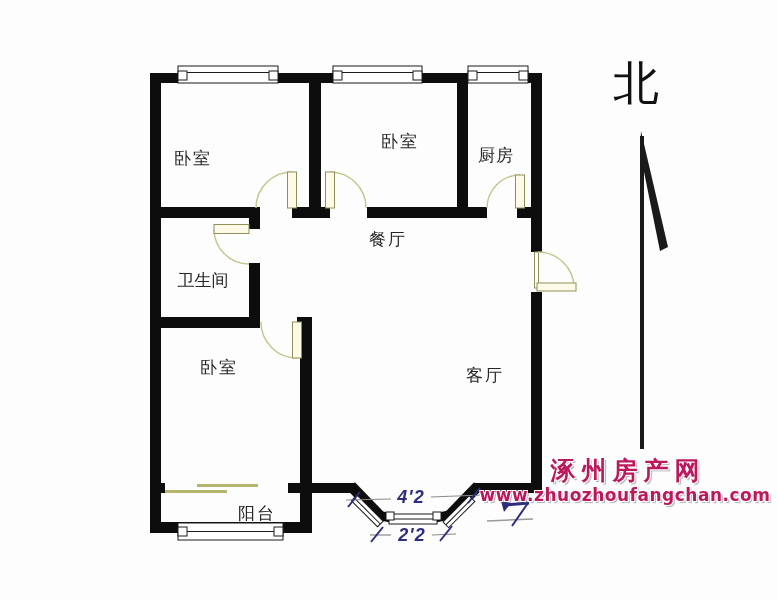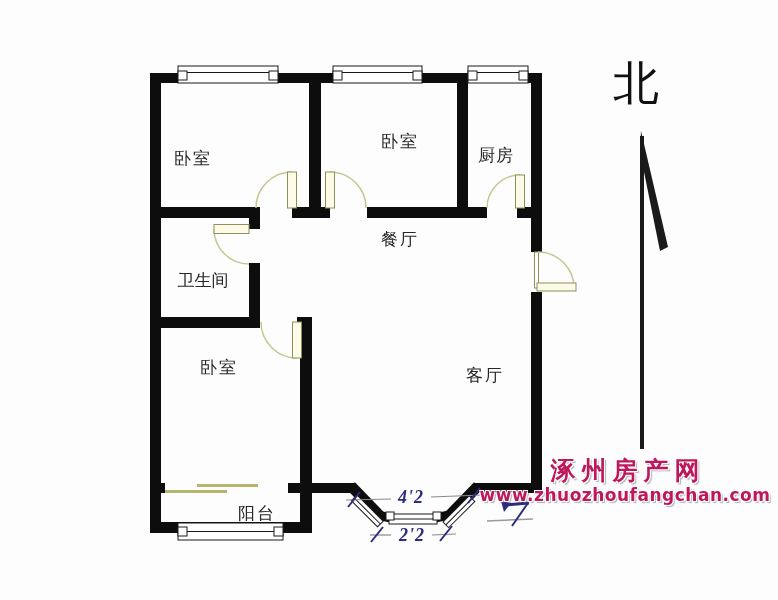--- a/index.html
+++ b/index.html
@@ -26,21 +26,21 @@
     transform:translateX(-50%);
     font-family:"DejaVu Serif", serif;
     font-size:46px;
     color:#111111;
     line-height:1;
     letter-spacing:0;
   }
   .dim{
     position:absolute;
     transform:translateX(-50%);
-    font-family:Liberation Serif, serif;
+    font-family:Liberation Sans, sans-serif;
     font-style:italic;
     font-weight:bold;
     font-size:18px;
     color:#2d2d7f;
     letter-spacing:1px;
     line-height:1;
     white-space:nowrap;
   }
   .wm{
     position:absolute;
@@ -193,21 +193,21 @@
 
     <g>
       <line x1="642" y1="136" x2="642" y2="449" stroke="#1a1a1a" stroke-width="4"></line>
       <polygon points="641,131 668,247 660,251 640,152" fill="#1a1a1a"></polygon>
     </g>
   </svg>
 
   <span class="lbl" style="left:193px;top:149px;">卧室</span>
   <span class="lbl" style="left:400px;top:132px;">卧室</span>
   <span class="lbl" style="left:496px;top:146px;letter-spacing:1px;">厨房</span>
-  <span class="lbl" style="left:400px;top:230px;text-align:right;">餐厅</span>
+  <span class="lbl" style="left:388px;top:230px;text-align:right;">餐厅</span>
   <span class="lbl" style="left:203px;top:271px;letter-spacing:0;">卫生间</span>
   <span class="lbl" style="left:219px;top:358px;">卧室</span>
   <span class="lbl" style="left:485px;top:366px;text-align:center;">客厅</span>
   <span class="lbl" style="left:257px;top:504px;">阳台</span>
 
   <span class="compass-char" style="left:636px;top:60px;">北</span>
 
   <span class="dim" style="left:411px;top:488px;">4'2</span>
   <span class="dim" style="left:412px;top:526px;">2'2</span>
 

